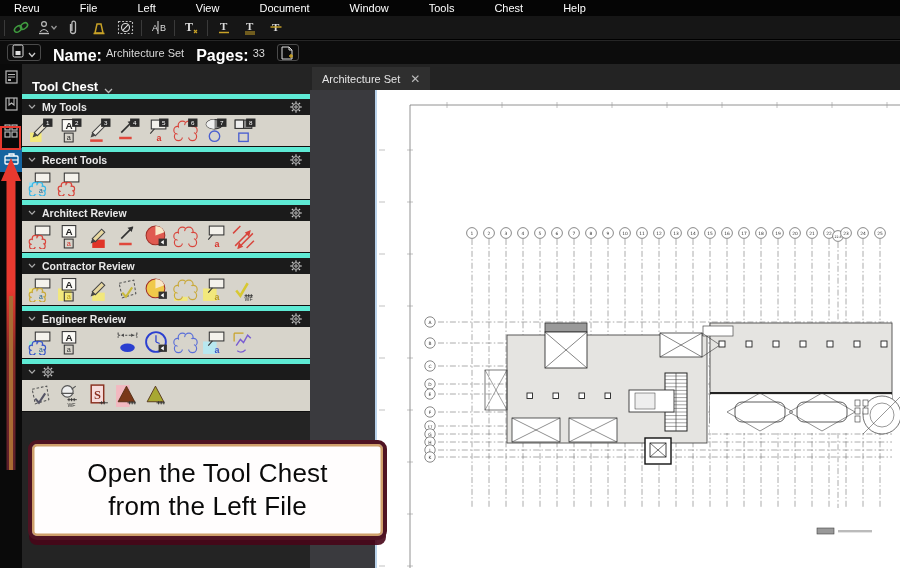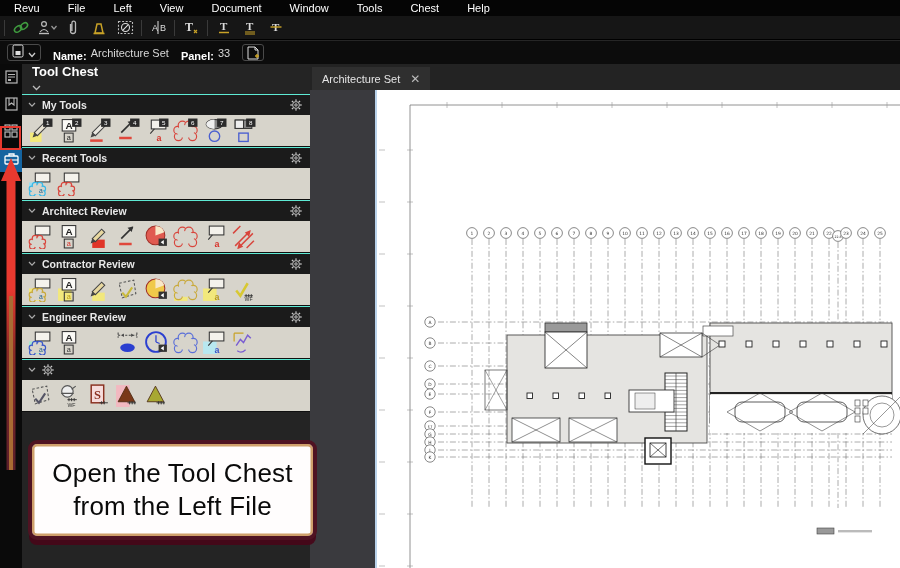--- a/index.html
+++ b/index.html
@@ -2,68 +2,68 @@
 <html><head>
 <meta charset="utf-8">
 <style>
   * { margin:0; padding:0; box-sizing:border-box; }
   html,body { background:#000; }
   body { font-family:"Liberation Sans", sans-serif; }
   .app { position:relative; width:900px; height:568px; overflow:hidden; background:#262626; }
 
   
   .menubar { position:absolute; left:0; top:0; width:900px; height:16px; background:#050505;
-             display:flex; align-items:center; gap:0; z-index:30; }
+             display:flex; align-items:center; gap:12px; z-index:30; }
   .menu-item { color:#fff; font-size:11px; padding:0 14px; line-height:16px; cursor:default; }
   .toolbar { position:absolute; left:0; top:16px; width:900px; height:24px; background:#161616;
              display:flex; align-items:center; z-index:30; border-bottom:1px solid #000; }
   .tb-ic { width:26px; height:20px; display:flex; align-items:center; justify-content:center; }
   .tb-sep { width:1px; height:16px; background:#3a3a3a; margin:0 3px; }
   .filebar { position:absolute; left:0; top:41px; width:900px; height:23px; background:#0c0c0c;
              display:flex; align-items:center; z-index:30; }
   .fb-box { display:flex; align-items:center; border:1px solid #4a4a4a; border-radius:3px;
             height:17px; padding:0 4px; margin-left:7px; gap:4px; }
-  .fb-label { color:#fff; font-size:11px; font-weight:bold; margin-left:12px;margin-top:7px; }
+  .fb-label { color:#fff; font-size:16px; font-weight:bold; margin-left:12px;margin-top:7px; }
   .fb-val { color:#d8d8d8; font-size:11px; margin-left:4px; }
   .fb-pagebtn { display:flex; align-items:center; justify-content:center; border:1px solid #4a4a4a;
             border-radius:3px; width:22px; height:17px; margin-left:12px; }
 
   
   .main { position:absolute; left:0; top:64px; width:900px; height:504px; }
   .rail { position:absolute; left:0; top:0; width:22px; height:504px; background:#0a0a0a; z-index:5; }
   .rail-item { width:22px; height:24px; display:flex; align-items:center; justify-content:center; margin-top:3px; }
   .rail-item.active { background:#1464a0; }
   .rail-hl { position:absolute; left:0px; top:62px; width:21px; height:24px; border:2px solid #e8392f; z-index:6; }
 
   .panel { position:absolute; left:22px; top:0; width:288px; height:504px; background:#242424; }
-  .panel-title { display:flex; align-items:flex-start; gap:6px; height:30px; padding-left:10px;
-                 color:#fff; font-size:13px; font-weight:bold;flex-direction:column; }
+  .panel-title { display:flex; align-items:flex-end; gap:6px; height:30px; padding-left:10px;
+                 color:#fff; font-size:13px; font-weight:bold; }
   .sec-h { display:flex; align-items:center; height:21px; background:#1b1b1b; padding:0 8px 0 6px;
-           border-top:1px solid #5eead4; }
+           border-top:5px solid #5eead4; }
   .sec-chev { margin-right:6px; display:flex; }
   .sec-t { color:#e8e8e8; font-size:10.5px; font-weight:bold; flex:1; }
   .sec-gear { color:#c8c8c8; font-size:12px; line-height:12px; display:flex; }
   .sec-row { background:#d7d4cb; border-bottom:1px solid #101010; padding:3px 0 3px 6px;
              display:flex; align-items:center; min-height:31px; gap:4px; }
   .tool { width:25px; height:25px; display:inline-flex; }
 
   
   .doc { position:absolute; left:310px; top:0; width:590px; height:504px; background:#3a3a3e; }
   .tabbar { position:absolute; left:0; top:0; width:590px; height:26px; background:#232323; }
   .tab { position:absolute; left:2px; top:3px; height:23px; background:#2f2f2f; display:flex;
          align-items:center; padding:0 10px; gap:10px; }
   .tab-label { color:#e4e4e4; font-size:11px; }
   .tab-close { color:#bbb; font-size:12px; line-height:12px; }
   .canvas { position:absolute; left:0; top:26px; width:590px; height:478px; }
   .page { position:absolute; left:65px; top:0; width:527px; height:478px; background:#fff;
           border-left:2px solid #b9d2ea; }
 
   
   .arrow-overlay { position:absolute; left:0; top:158px; z-index:20; }
-  .callout-box { position:absolute; left:28px; top:440px; width:289px; height:100px; z-index:21;
+  .callout-box { position:absolute; left:28px; top:440px; width:359px; height:100px; z-index:21;
                  background:#fffdfd; border:4px solid #4f1322; border-radius:9px;
                  box-shadow: inset 0 0 0 2.5px #cfa06b, 0 6px 0 -1px rgba(72,6,24,0.9);
                  display:flex; flex-direction:column; align-items:center; justify-content:center; }
   .callout-line { color:#0a0a0a; font-size:26px; line-height:33px; letter-spacing:0.2px; }
 </style>
 </head>
 <body>
 
 <div class="app">
 
@@ -160,21 +160,21 @@
           </svg>
       </span>
       <span>
         <svg width="8" height="6" viewBox="0 0 8 6">
             <path d="M1 1 L4 4.5 L7 1" stroke="#ccc" stroke-width="1.3" fill="none"></path>
           </svg>
       </span>
     </div>
     <span class="fb-label">Name:</span>
     <span class="fb-val">Architecture Set</span>
-    <span class="fb-label">Panel:</span>
+    <span class="fb-label">Pages:</span>
     <span class="fb-val">33</span>
     <span class="fb-pagebtn">
       <svg width="13" height="14" viewBox="0 0 13 14">
           <path d="M1 1 h7 l3 3 v9 h-10 Z" fill="none" stroke="#ddd"></path>
           <path d="M8 1 v3 h3" fill="none" stroke="#ddd"></path>
           <path d="M8 10 h4 M10 8 v4" stroke="#c9a227" stroke-width="1.4"></path>
         </svg>
     </span>
   </div>
 

